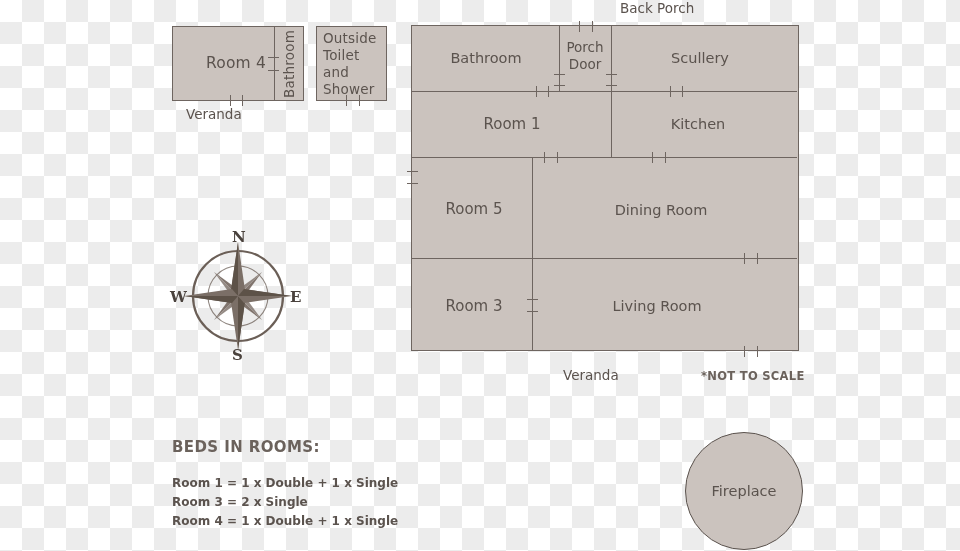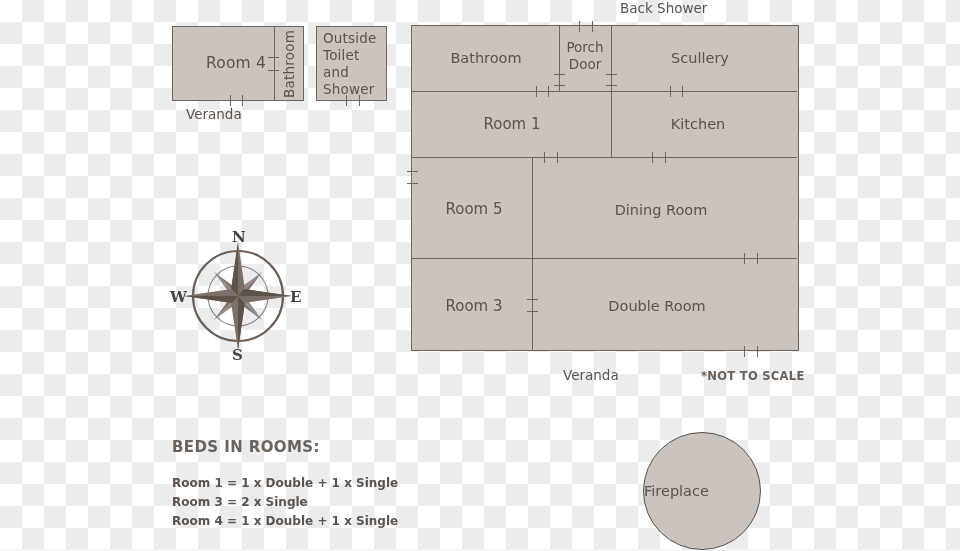--- a/index.html
+++ b/index.html
@@ -130,29 +130,30 @@
     position: absolute;
     font-family: "DejaVu Serif", serif;
     font-weight: bold;
     font-size: 15px;
     color: #4a423d;
   }
 
   
   #fireplace {
     position: absolute;
-    left: 643px;
+    left: 685px;
     top: 432px;
     width: 116px;
     height: 116px;
     border-radius: 50%;
     background: #cbc3be;
     border: 1.5px solid #5b534e;
     display: flex;
     align-items: center;
+    justify-content: center;
   }
   #fireplace .fp-label {
     color: #5b534e;
     font-size: 14.5px;
   }
 
   
   #legend {
     position: absolute;
     left: 172px;
@@ -203,21 +204,21 @@
 
   <div class="room" id="outside-toilet" style="left:316px; top:26px; width:71px; height:75px; justify-content:flex-start; align-items:flex-start;">
     <span class="room-label small" style="text-align:left; padding:3px 0 0 6px;">Outside
 Toilet
 and
 Shower</span>
   </div>
   <div class="tick-h" style="left:346px; top:95px;"></div>
   <div class="tick-h" style="left:359px; top:95px;"></div>
 
-  <div class="free-label" style="left:620px; top:0px;">Back Shower</div>
+  <div class="free-label" style="left:620px; top:0px;">Back Porch</div>
 
   <div id="main-plan">
 
     <div class="wall-h" style="left:0px;   top:65px;  width:200px;"></div>
     <div class="wall-h" style="left:200px; top:65px;  width:185px;"></div>
     <div class="wall-h" style="left:0px;   top:131px; width:385px;"></div>
     <div class="wall-h" style="left:0px;   top:232px; width:385px;"></div>
 
     <div class="wall-v" style="left:147px; top:0px;   height:65px;"></div>
     <div class="wall-v" style="left:199px; top:0px;   height:131px;"></div>
@@ -225,21 +226,21 @@
 
     <div class="plan-label" style="left:74px;  top:32px;">Bathroom</div>
     <div class="plan-label sm" style="left:173px; top:30px;">Porch
 Door</div>
     <div class="plan-label" style="left:288px; top:32px;">Scullery</div>
     <div class="plan-label lg" style="left:100px; top:98px;">Room 1</div>
     <div class="plan-label" style="left:286px; top:98px;">Kitchen</div>
     <div class="plan-label lg" style="left:62px;  top:183px;">Room 5</div>
     <div class="plan-label" style="left:249px; top:184px;">Dining Room</div>
     <div class="plan-label lg" style="left:62px;  top:280px;">Room 3</div>
-    <div class="plan-label" style="left:245px; top:280px;">Double Room</div>
+    <div class="plan-label" style="left:245px; top:280px;">Living Room</div>
 
     <div class="tick-h" style="left:167px; top:-5px;"></div>
     <div class="tick-h" style="left:180px; top:-5px;"></div>
 
     <div class="tick-h" style="left:124px; top:60px;"></div>
     <div class="tick-h" style="left:136px; top:60px;"></div>
 
     <div class="tick-h" style="left:258px; top:60px;"></div>
     <div class="tick-h" style="left:270px; top:60px;"></div>
 

